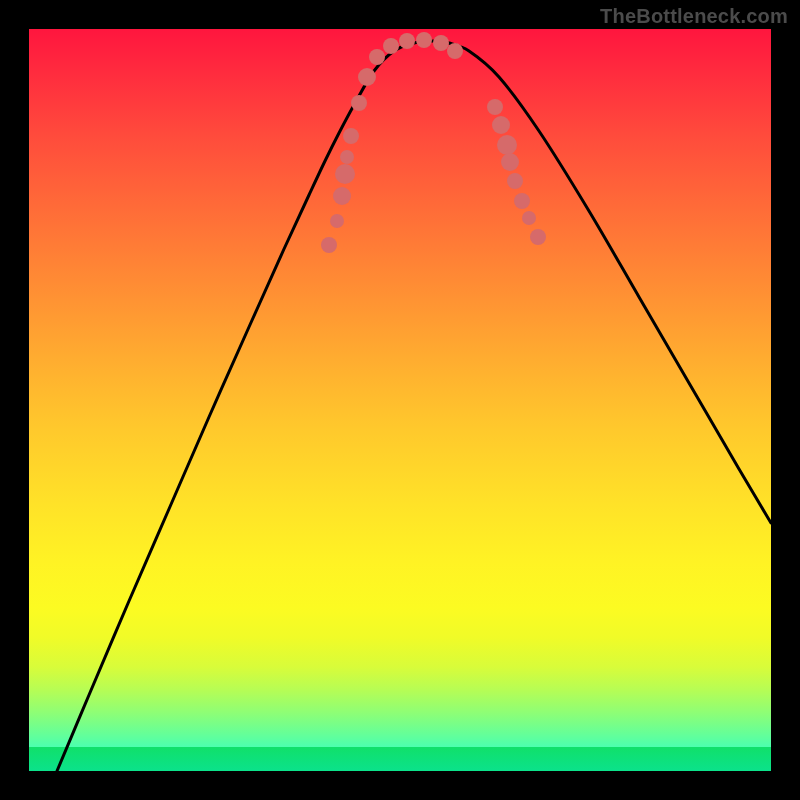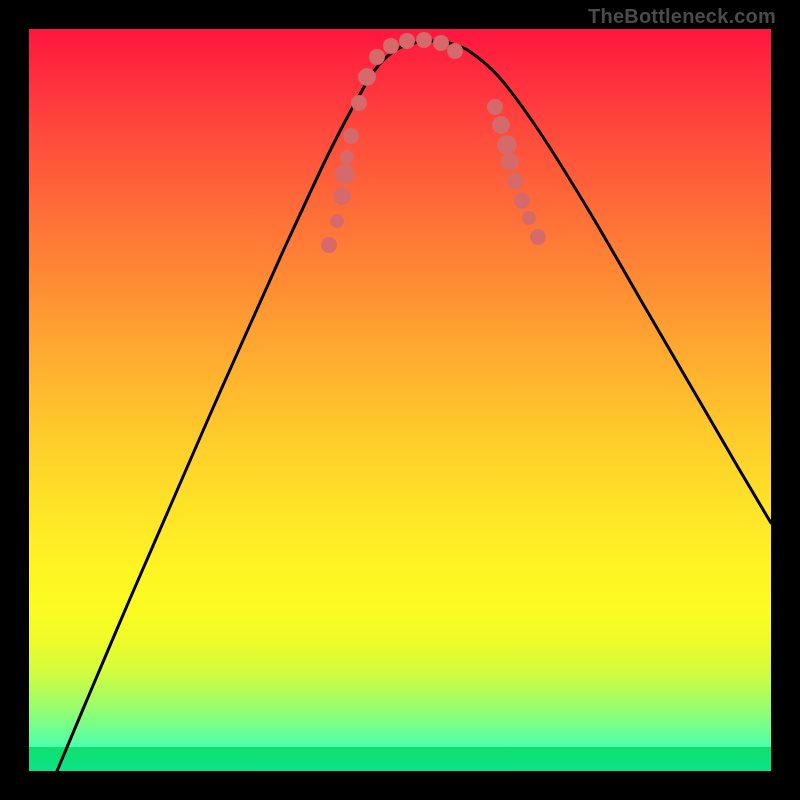--- a/index.html
+++ b/index.html
@@ -46,21 +46,21 @@
     position: absolute;
     left: 0;
     right: 0;
     bottom: 0;
     height: 24px;
     background: linear-gradient(to bottom, #10e06a, #0be28b);
   }
   .watermark {
     position: absolute;
     top: 6px;
-    right: 24px;
+    right: 12px;
     font: 600 20px/1 -apple-system, BlinkMacSystemFont, "Segoe UI", Arial, sans-serif;
     color: #4b4b4b;
     letter-spacing: 0.2px;
     user-select: none;
   }
   svg.overlay {
     position: absolute;
     left: 29px;
     top: 29px;
     width: 742px;

